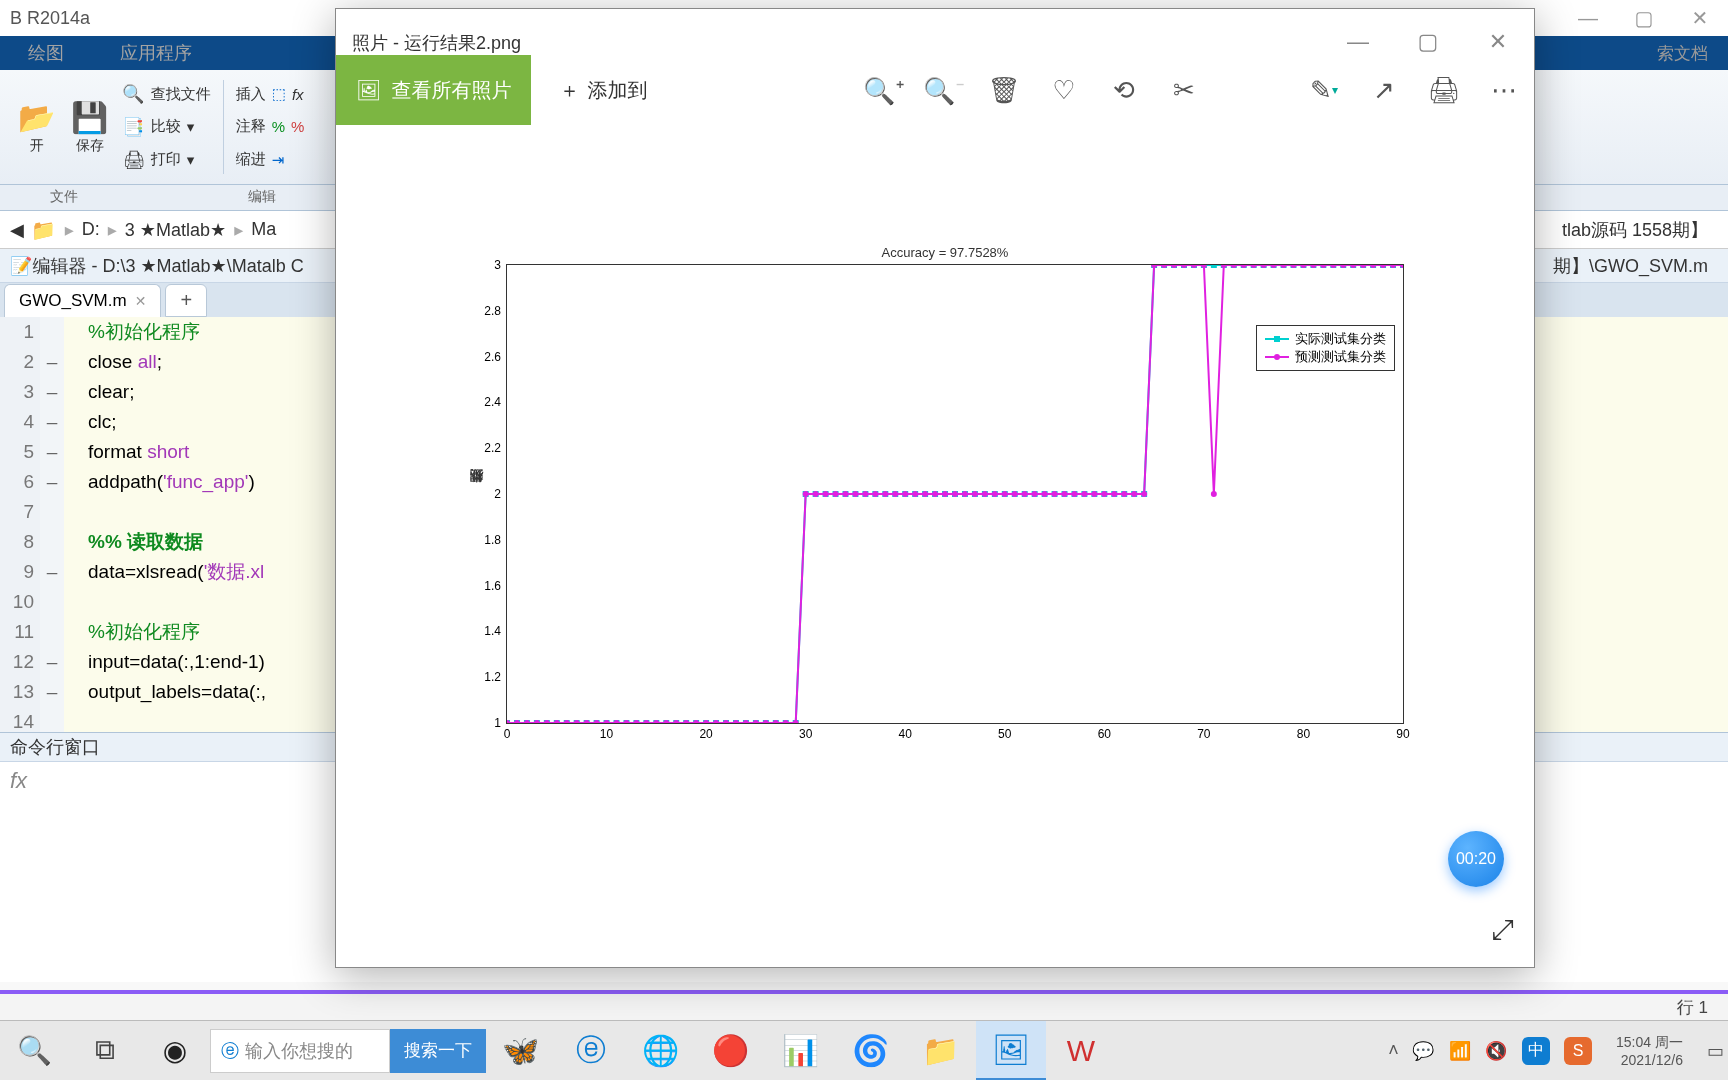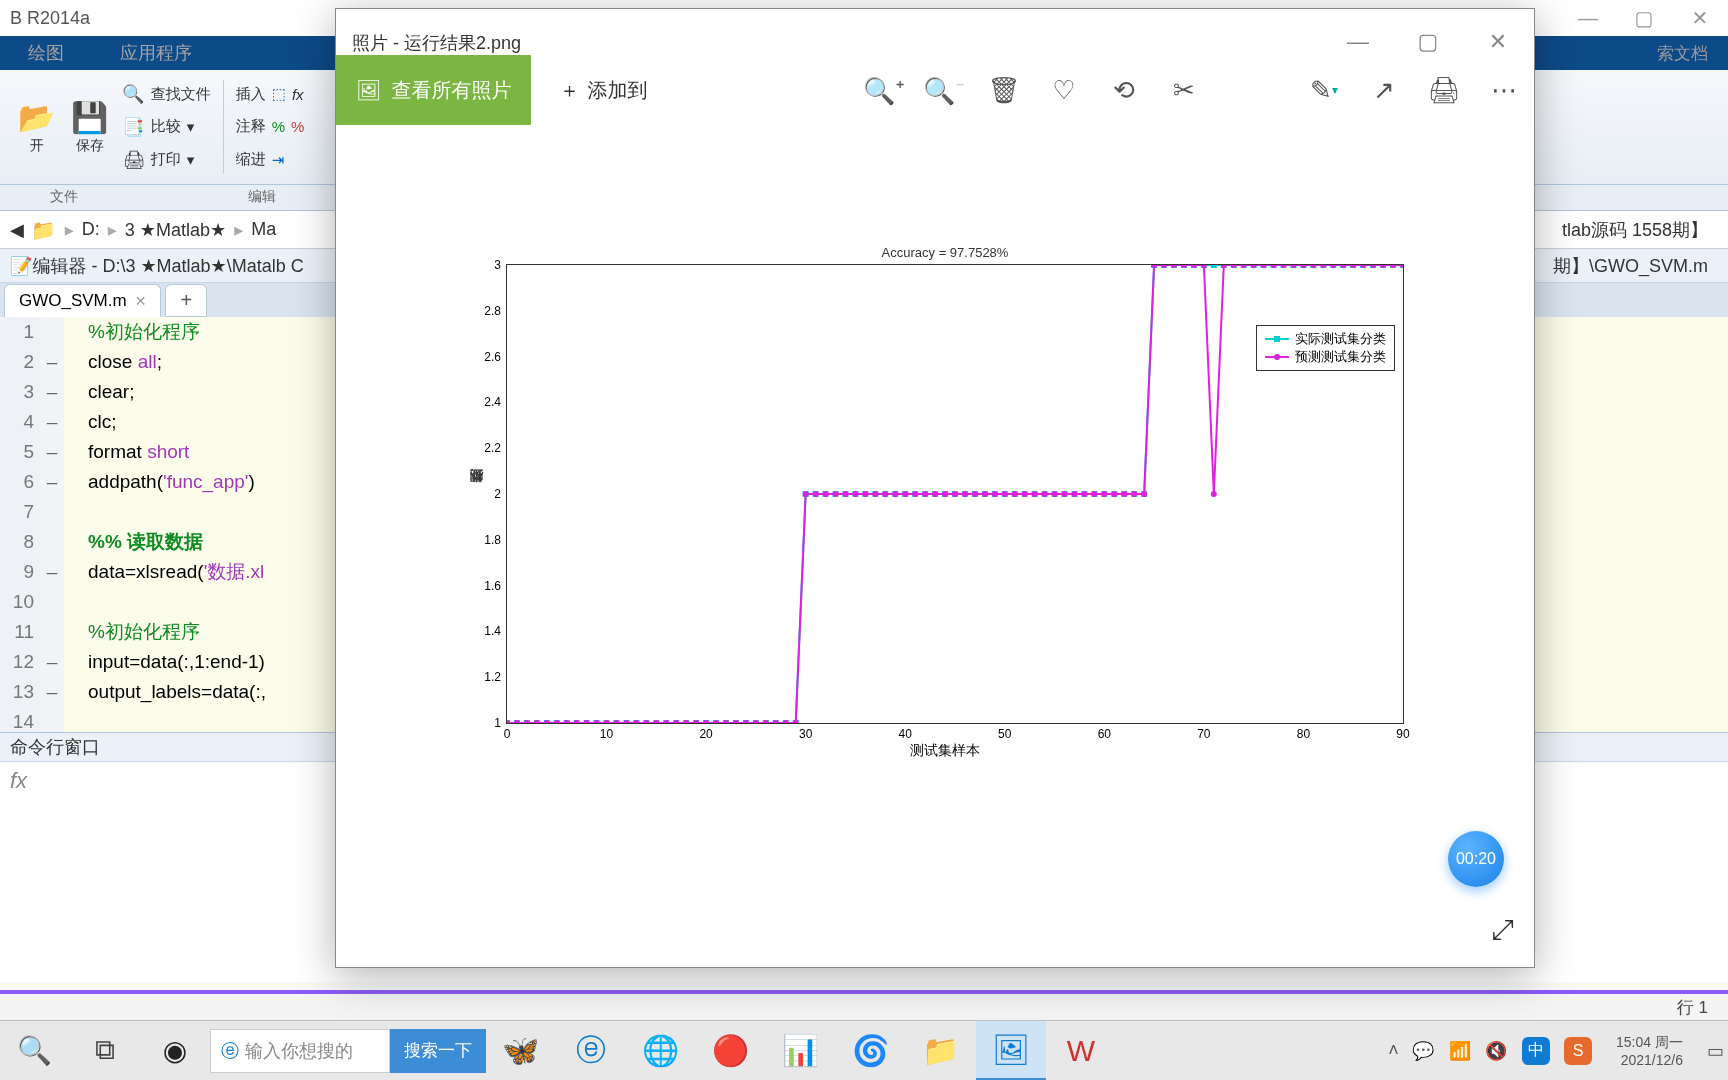--- a/index.html
+++ b/index.html
@@ -517,21 +517,20 @@
           <div class="xtick" style="left: 11.1111%;">10</div>
           <div class="xtick" style="left: 22.2222%;">20</div>
           <div class="xtick" style="left: 33.3333%; text-align: right;">30</div>
           <div class="xtick" style="left: 44.4444%;">40</div>
           <div class="xtick" style="left: 55.5556%;">50</div>
           <div class="xtick" style="left: 66.6667%;">60</div>
           <div class="xtick" style="left: 77.7778%;">70</div>
           <div class="xtick" style="left: 88.8889%;">80</div>
           <div class="xtick" style="left: 100%;">90</div>
         </div>
-      <div class="chart-xlabel">测试集样本</div>
     </div>
     <div class="photos-timer">00:20</div>
     <div class="photos-expand">⤢</div>
   </div>
 </div>
 
 <div class="taskbar">
   <div class="task-icon">🔍</div>
   <div class="task-icon">⧉</div>
   <div class="task-icon" style="color:#222">◉</div>

